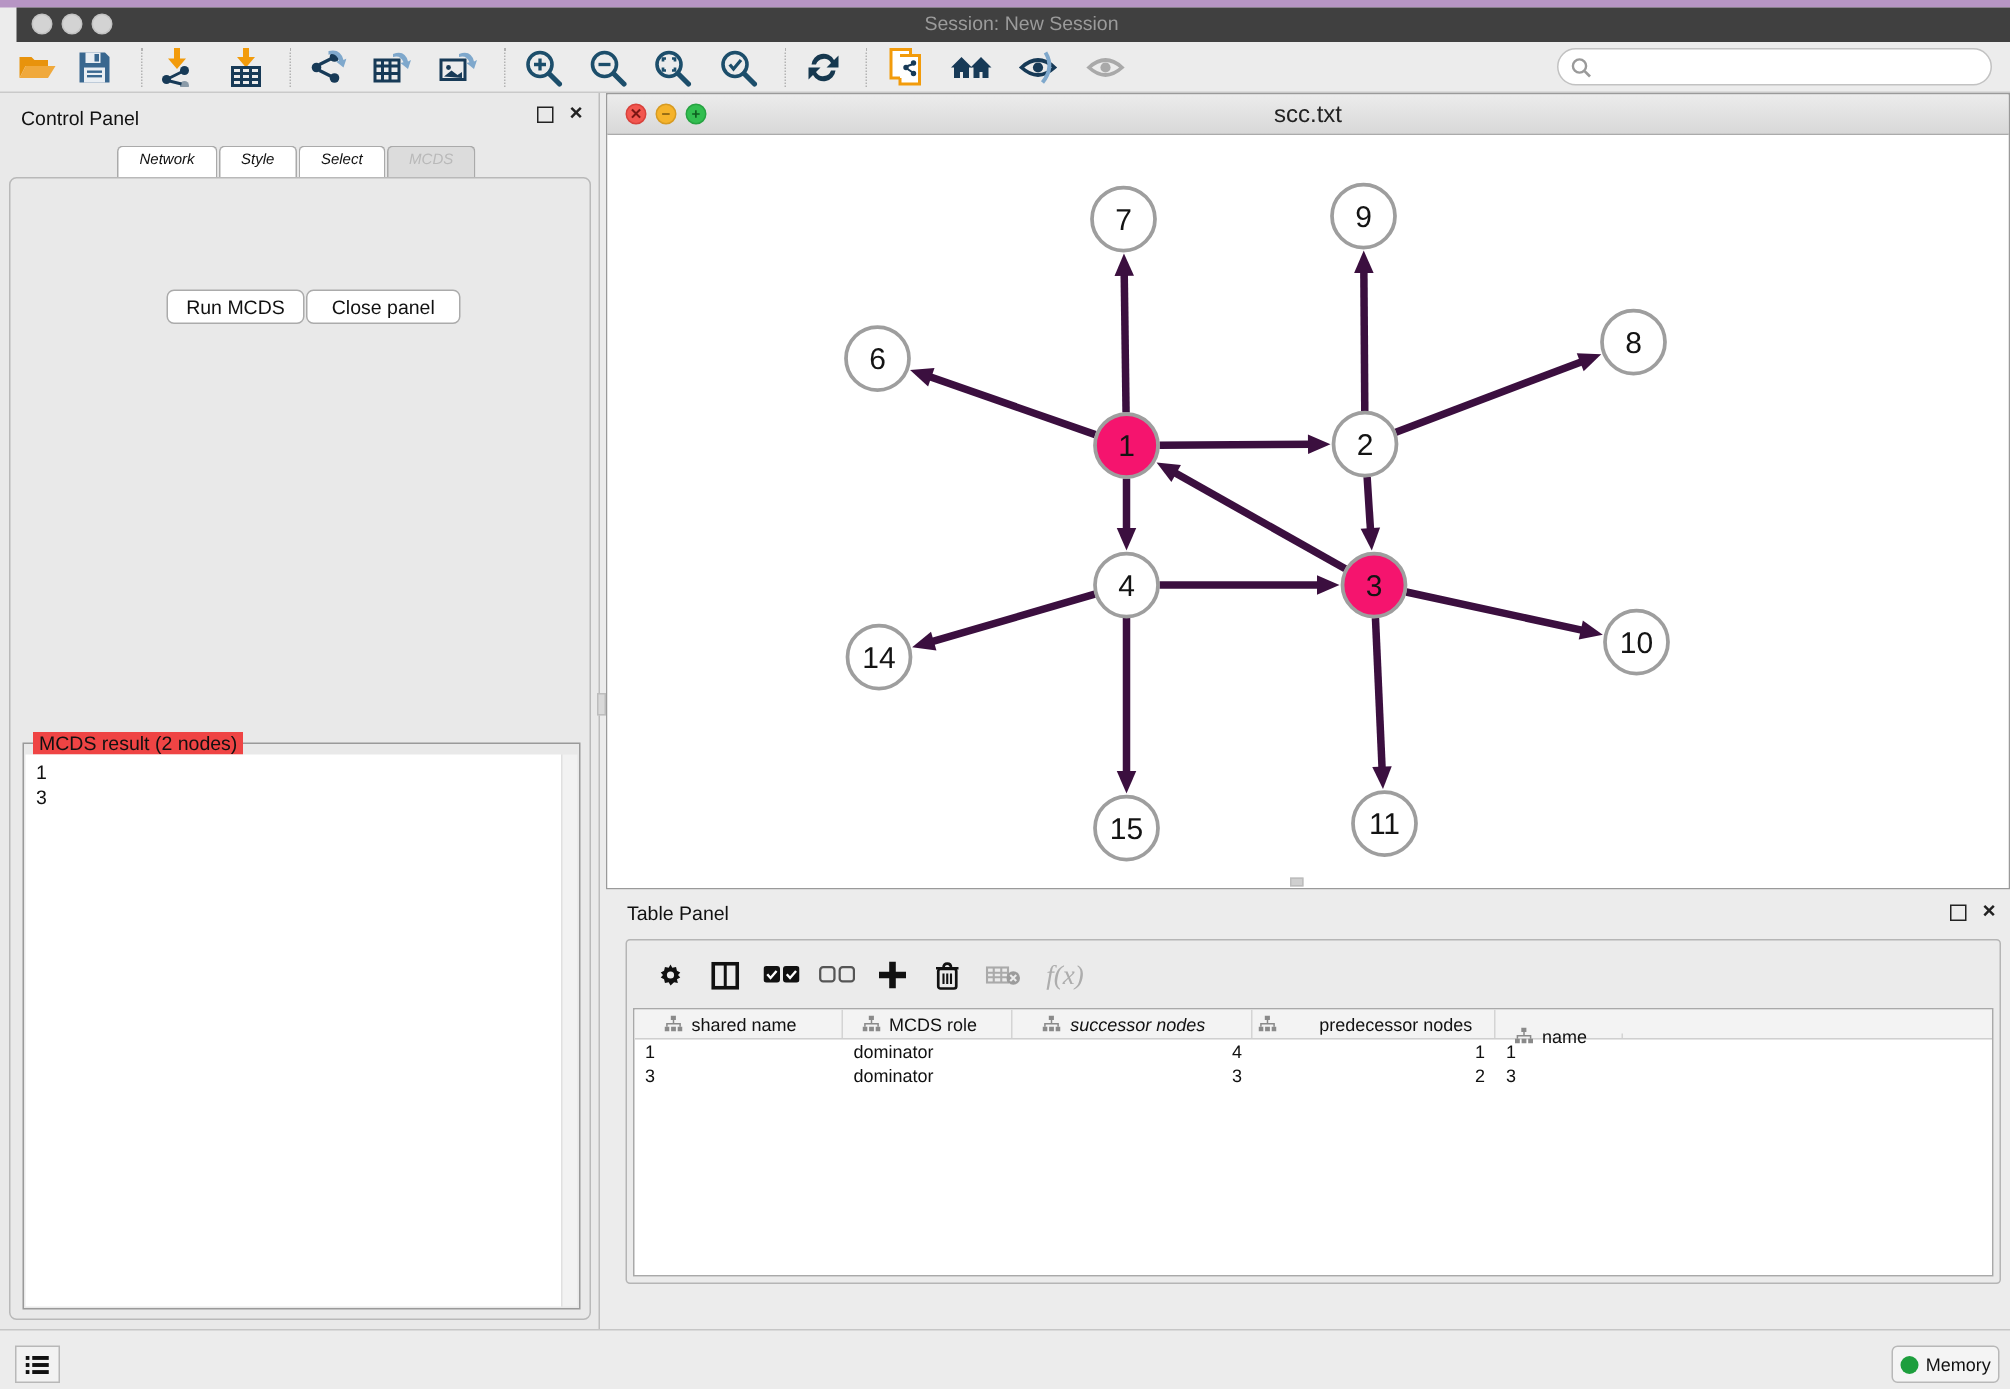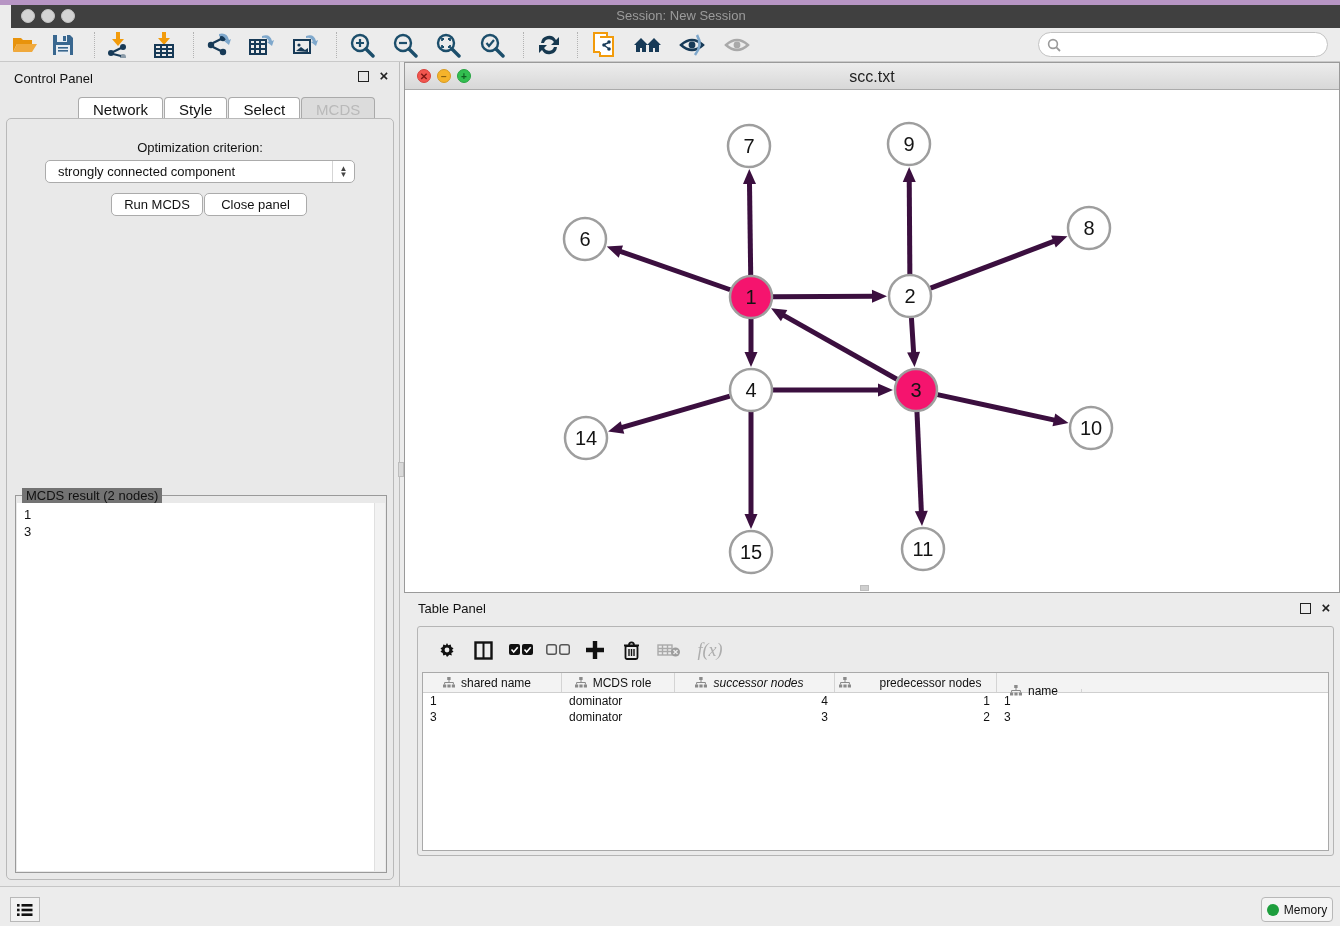--- a/index.html
+++ b/index.html
@@ -17,29 +17,29 @@
   .tb-sep { position:absolute; top:4px; width:0; height:26px; border-left:1px dotted #b3b3b3; }
   .searchbox { position:absolute; right:12px; top:4px; width:290px; height:25px; background:#fff; border:1px solid #c2c2c2; border-radius:13px; display:flex; align-items:center; padding-left:8px; }
   .searchbox input { border:none; outline:none; flex:1; font-size:13px; background:transparent; margin-left:5px; }
 
   
   .control-panel { position:absolute; left:0; top:62px; width:400px; height:824px; background:#e9e9e9; border-right:1px solid #bdbdbd; }
   .panel-head { position:absolute; left:14px; top:9px; font-size:13px; color:#111; }
   .mini-btn { position:absolute; top:7px; width:14px; height:14px; font-size:13px; line-height:13px; color:#222; text-align:center; cursor:default; }
   .mini-square { border:1.5px solid #222; width:11px; height:11px; top:9px; }
   .cp-tabs { position:absolute; left:78px; top:35px; height:22px; display:flex; }
-  .cp-tab { border:1px solid #aaa; border-bottom:none; background:#fff; font-size:15px; padding:3px 14px 0 14px; border-radius:4px 4px 0 0; margin-right:1px; color:#111; }
+  .cp-tab { border:1px solid #aaa; border-bottom:none; background:#fff; font-size:10px; padding:3px 14px 0 14px; border-radius:4px 4px 0 0; margin-right:1px; color:#111;font-style:italic; }
   .cp-tab.disabled { background:#dcdcdc; color:#b9b9b9; }
   .cp-content { position:absolute; left:6px; top:56px; width:388px; height:762px; background:#e9e9e9; border:1px solid #b9b9b9; border-radius:5px; }
   .opt-label { position:absolute; left:0; right:0; top:21px; text-align:center; font-size:13px; color:#111; }
   .dropdown { position:absolute; left:38px; top:41px; width:310px; height:23px; background:#fff; border:1px solid #ababab; border-radius:5px; font-size:13px; display:flex; align-items:center; padding-left:12px; color:#111; }
   .dd-stepper { position:absolute; right:0; top:0; width:22px; height:21px; border-left:1px solid #d5d5d5; display:flex; flex-direction:column; align-items:center; justify-content:center; font-size:8px; color:#444; line-height:6px; }
   .cp-btn { position:absolute; top:74px; height:23px; background:#fff; border:1px solid #ababab; border-radius:5px; font-size:13px; color:#111; text-align:center; padding-top:3px; cursor:default; }
   .groupbox { position:absolute; left:8px; top:376px; width:372px; height:378px; border:1px solid #9a9a9a; }
-  .groupbox .legend { position:absolute; left:6px; top:-8px; background:#737373; padding:0 4px; font-size:13px; color:#111; }
+  .groupbox .legend { position:absolute; left:6px; top:-8px; background:#ef4444; padding:0 4px; font-size:13px; color:#111; }
   .groupbox .inner { position:absolute; left:1px; top:7px; right:12px; bottom:1px; background:#fff; overflow:hidden; padding:3px 0 0 7px; }
   .groupbox .vtrack { position:absolute; right:1px; top:7px; width:11px; bottom:1px; background:#f2f2f2; border-left:1px solid #e0e0e0; }
   .result-line { font-size:13px; color:#111; line-height:17px; }
 
   
   .net-window { position:absolute; left:404px; top:62px; width:936px; height:531px; border:1px solid #9a9a9a; background:#fff; }
   .net-titlebar { position:absolute; left:0; top:0; right:0; height:27px; background:linear-gradient(#ececec,#d8d8d8); border-bottom:1px solid #ababab; }
   .tl { position:absolute; top:6px; width:14px; height:14px; border-radius:50%; font-size:10px; font-weight:bold; text-align:center; line-height:14px; }
   .tl.red { background:#f2564f; border:1px solid #d8423c; color:#7c1613; }
   .tl.yellow { background:#f5b32b; border:1px solid #d79b22; color:#866011; }
@@ -228,28 +228,20 @@
     <div class="panel-head">Control Panel</div>
     <div class="mini-btn mini-square" style="left:358px"></div>
     <div class="mini-btn" style="left:377px; font-weight:bold; font-size:15px;">×</div>
     <div class="cp-tabs">
       <div class="cp-tab">Network</div>
       <div class="cp-tab">Style</div>
       <div class="cp-tab">Select</div>
       <div class="cp-tab disabled">MCDS</div>
     </div>
     <div class="cp-content">
-      <div class="opt-label">Optimization criterion:</div>
-      <div class="dropdown">
-        <span>strongly connected component</span>
-        <div class="dd-stepper">
-            <span>▲</span>
-            <span>▼</span>
-          </div>
-      </div>
       <div class="cp-btn" style="left:104px; width:92px;">Run MCDS</div>
       <div class="cp-btn" style="left:197px; width:103px;">Close panel</div>
       <div class="groupbox">
         <div class="legend">MCDS result (2 nodes)</div>
         <div class="inner" id="mcds-result-lines">
             <div class="result-line">1</div>
             <div class="result-line">3</div>
           </div>
         <div class="vtrack"></div>
       </div>

